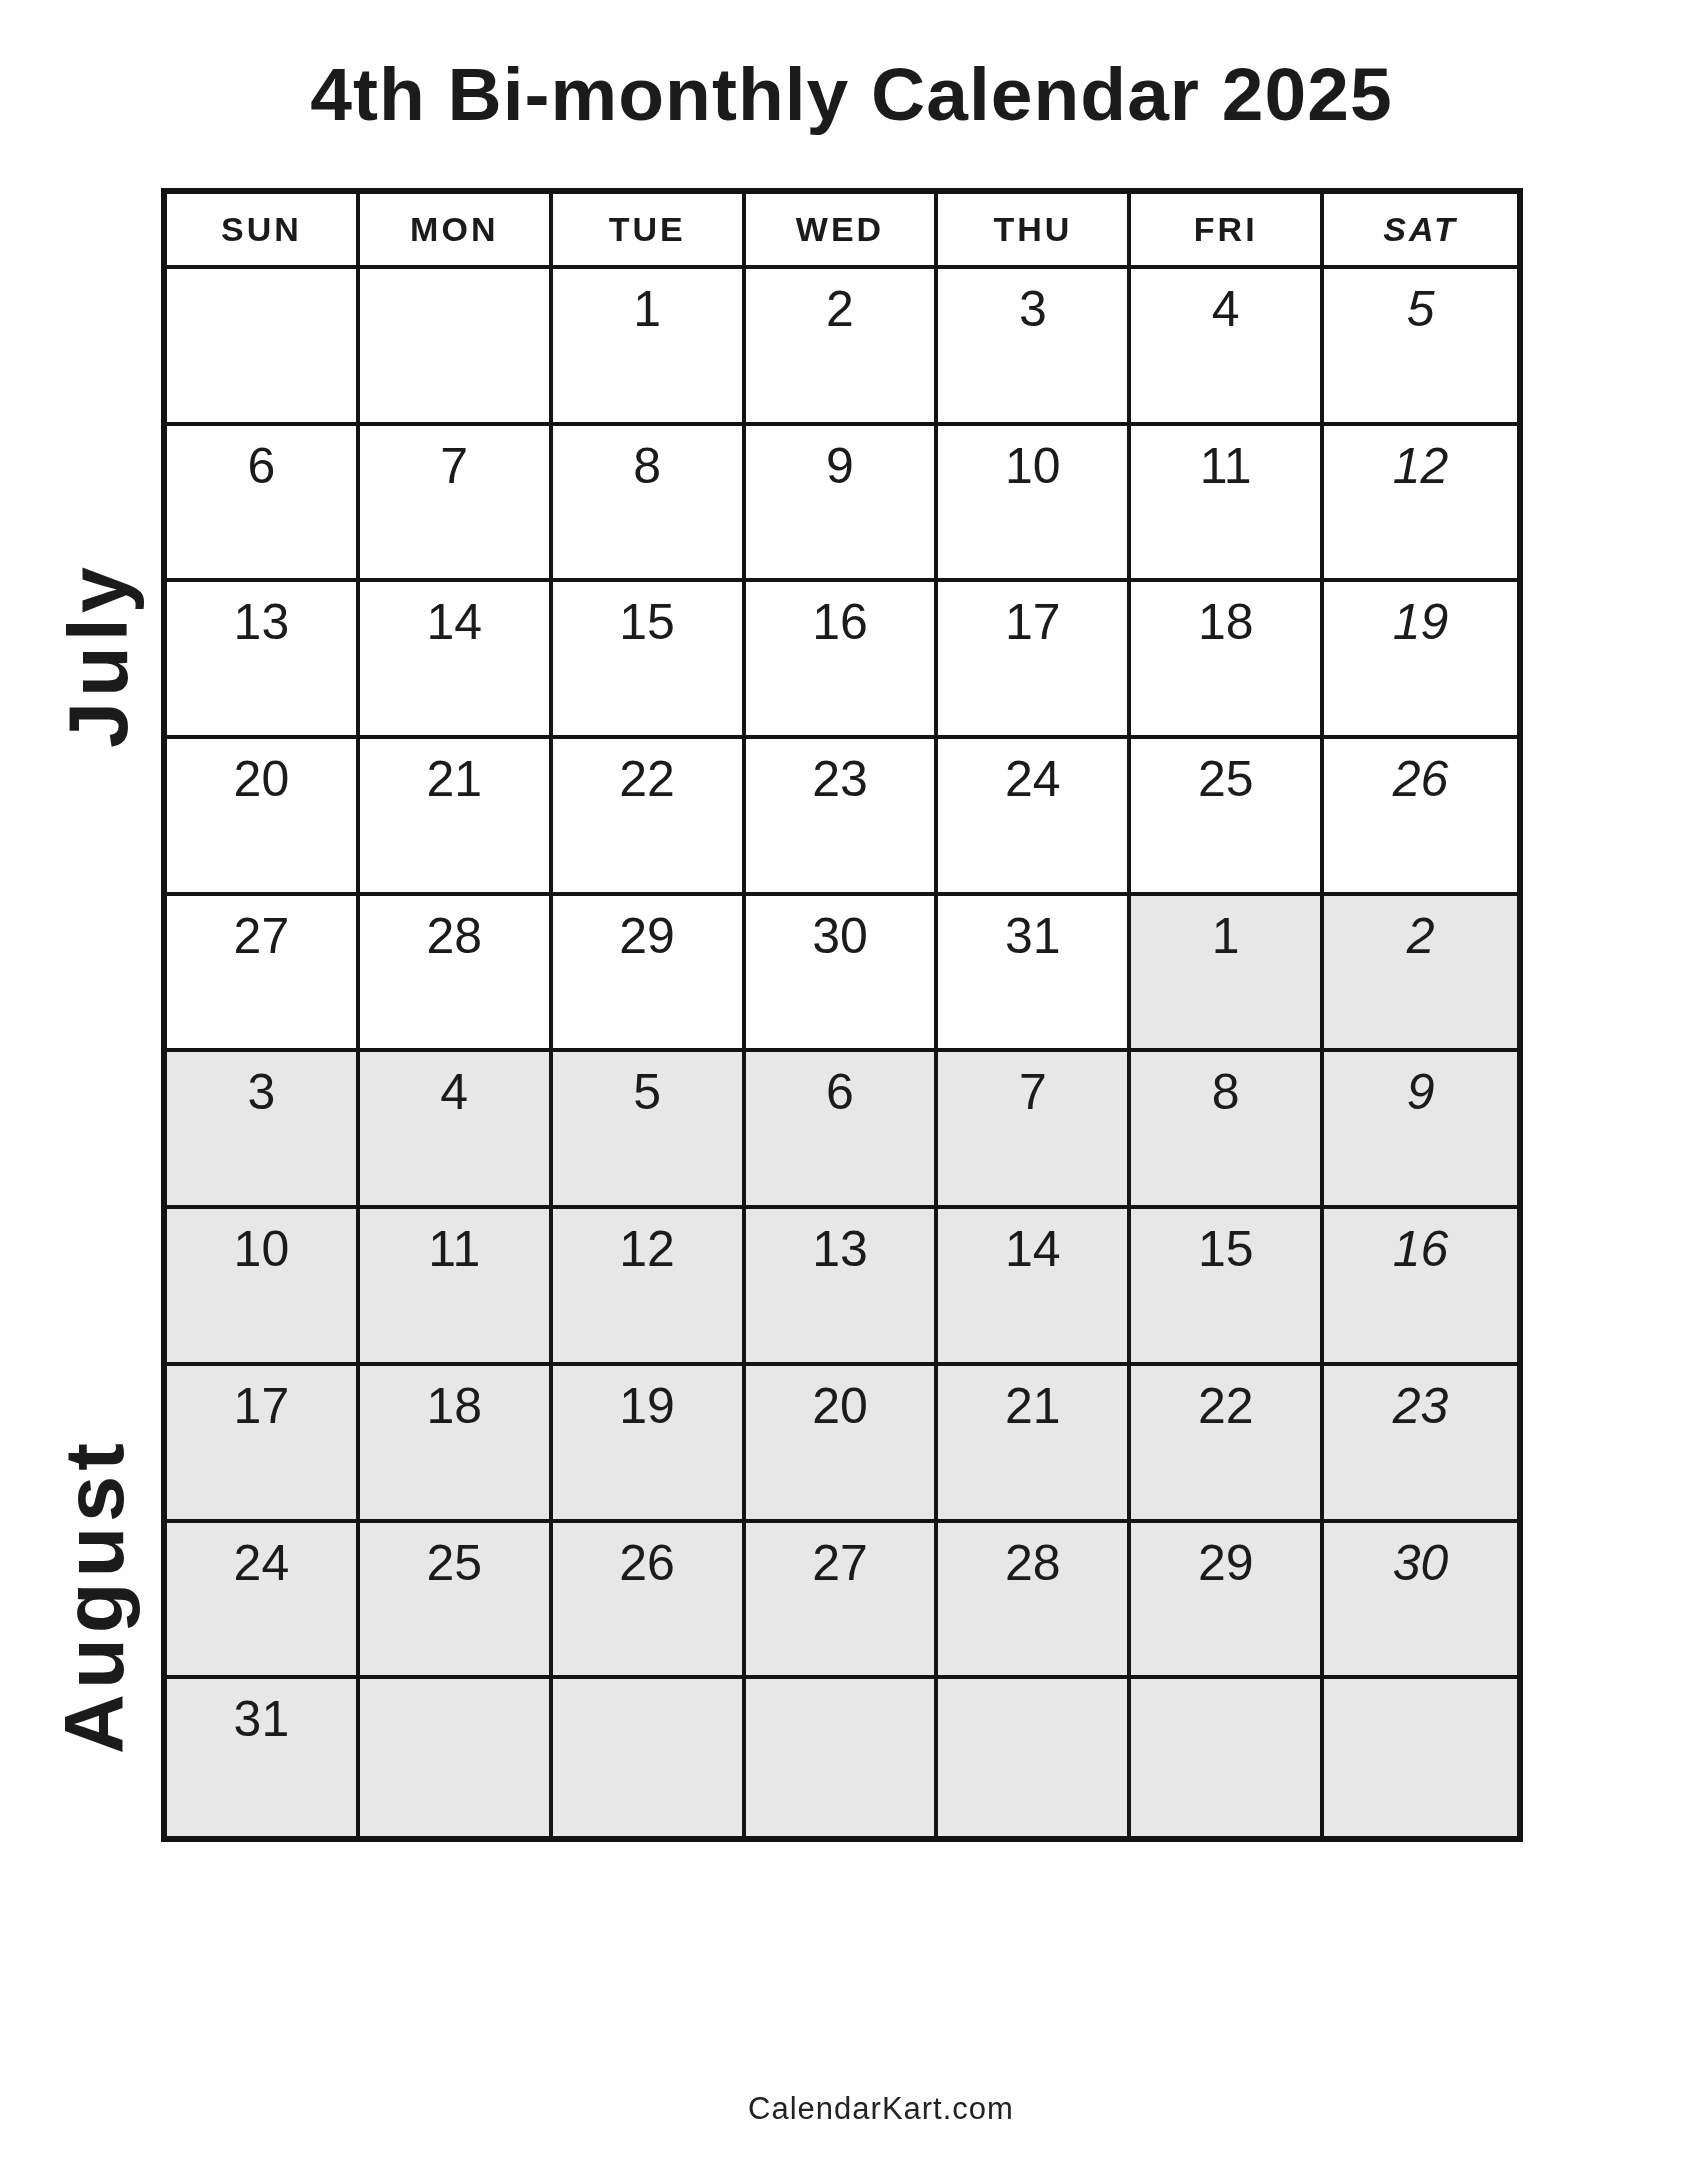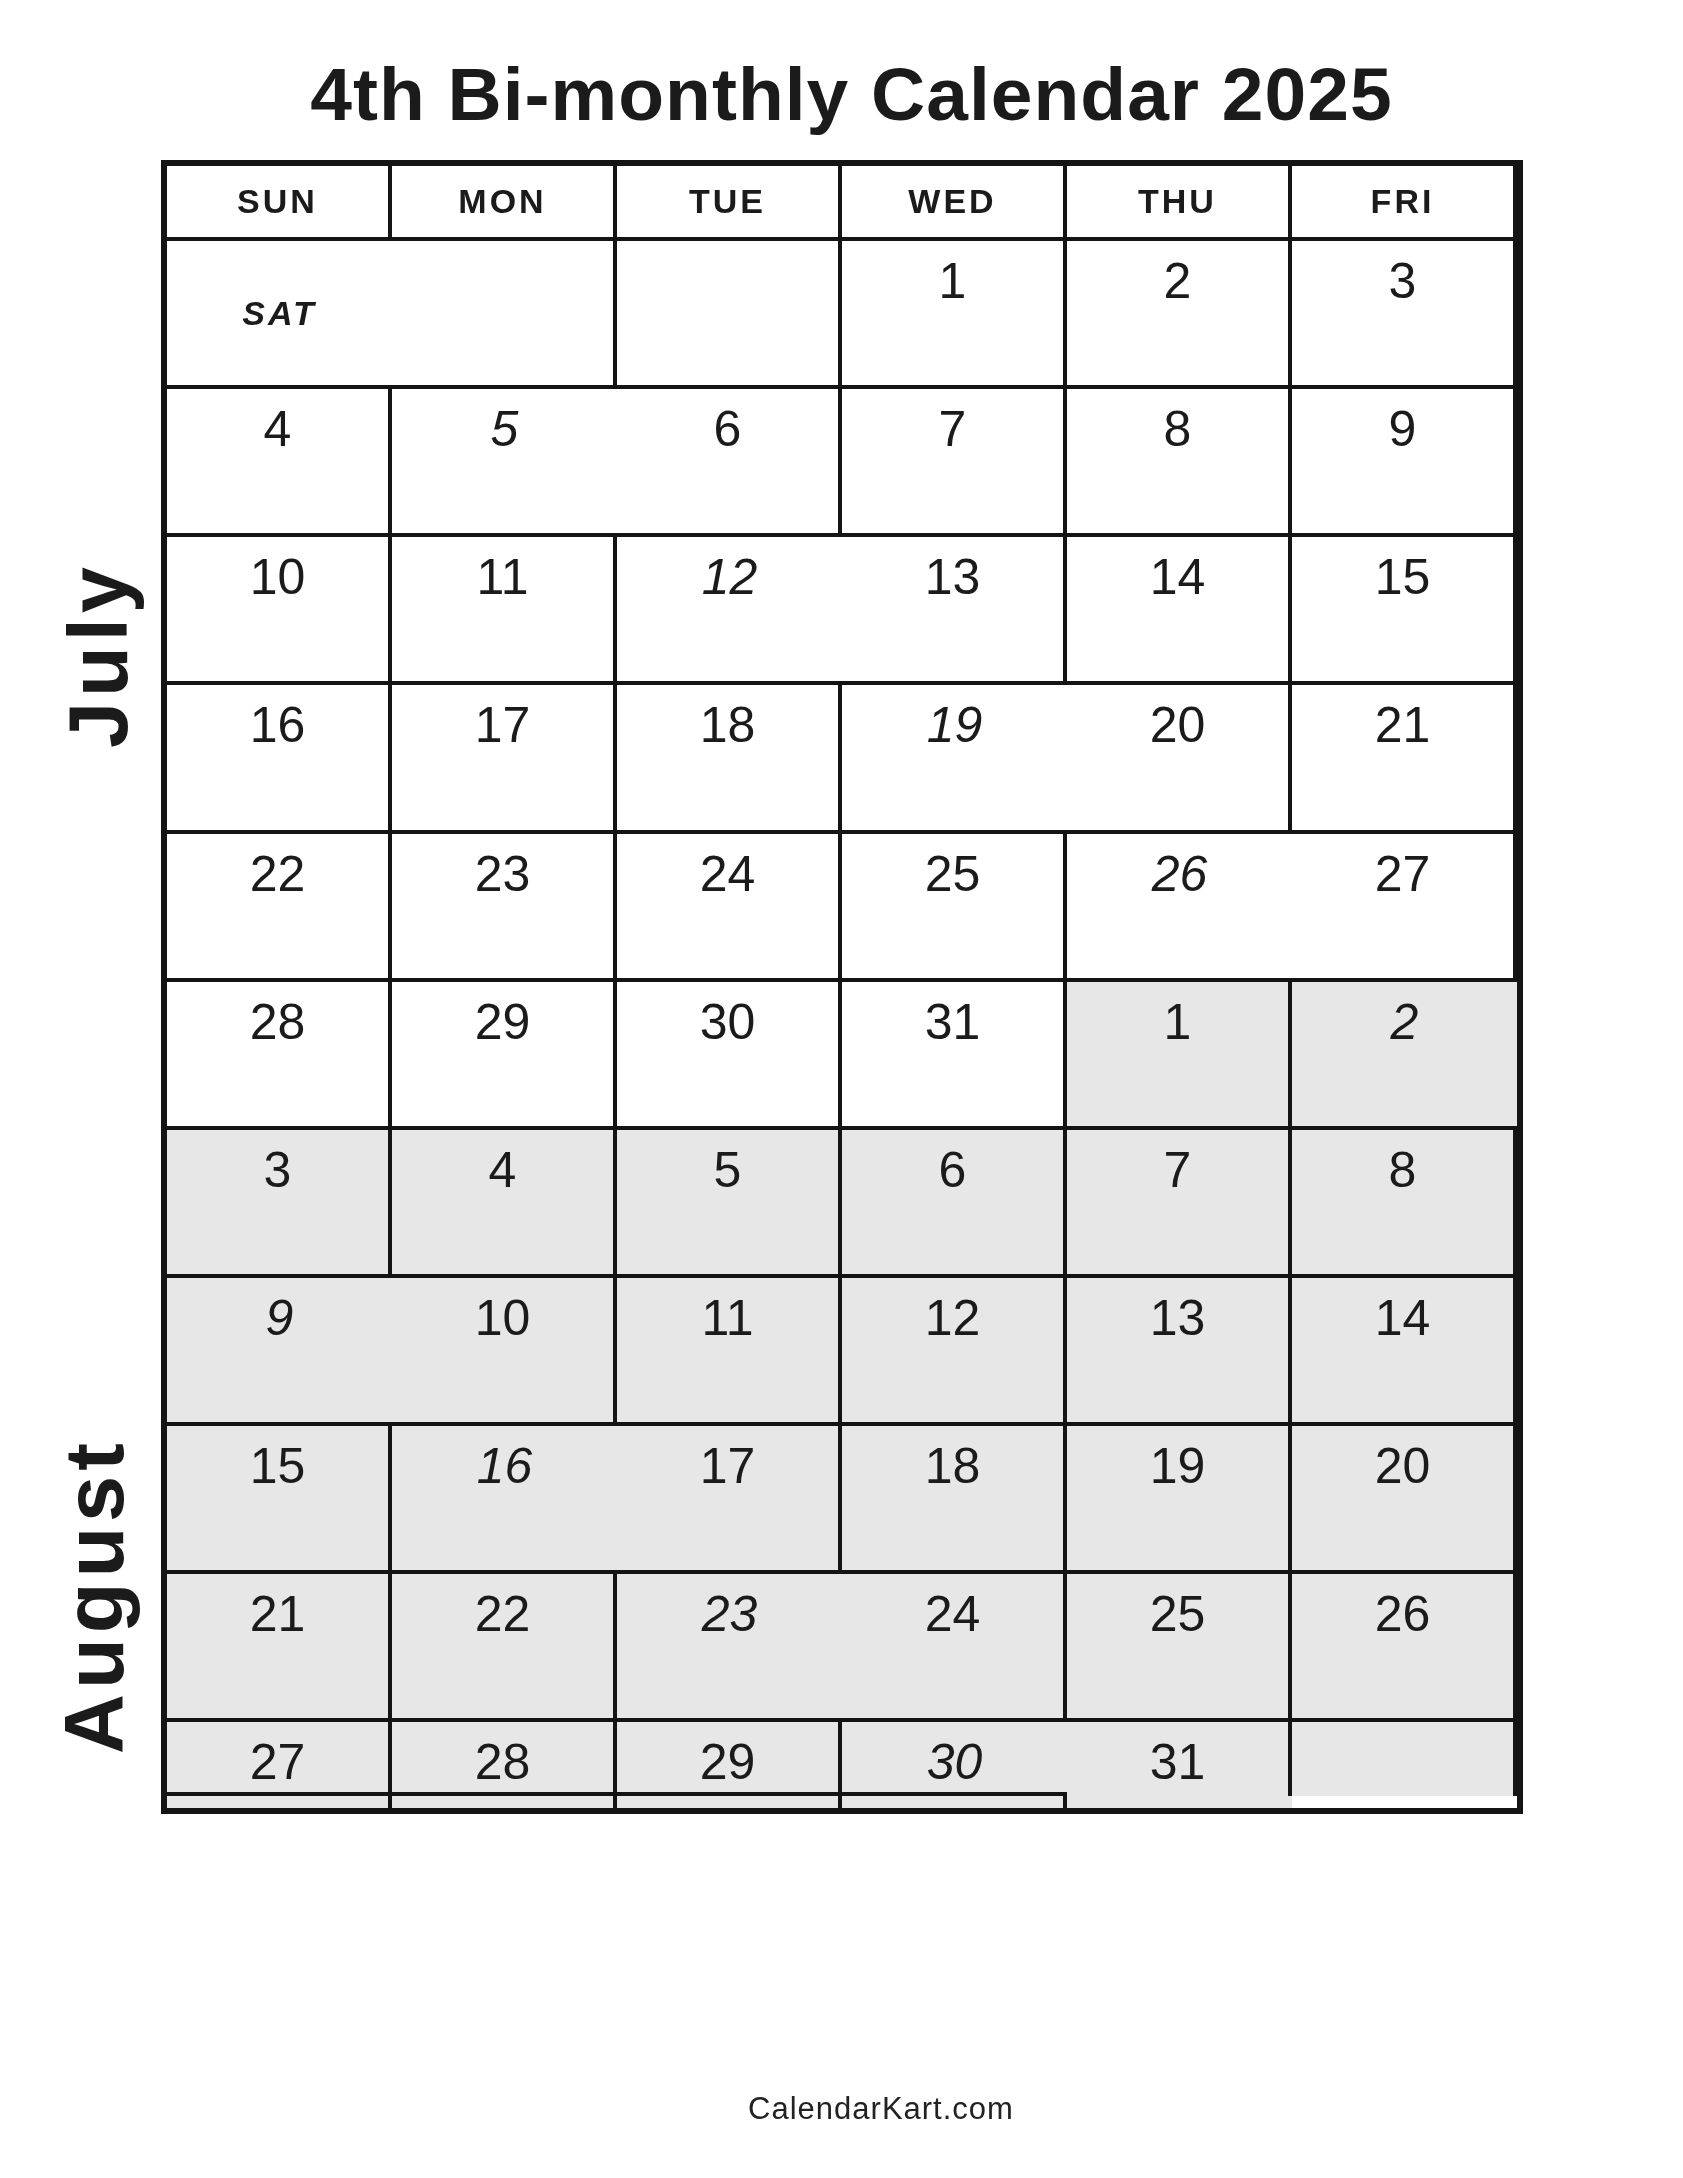--- a/index.html
+++ b/index.html
@@ -31,25 +31,25 @@
     font-weight: bold;
     letter-spacing: 5px;
     color: #1b1b1b;
     white-space: nowrap;
   }
   .month-label.july  { left: 99px; top: 655px; }
   .month-label.august{ left: 95px;  top: 1596px; }
 
   .calendar-grid {
     position: absolute;
-    left: 161px; top: 160px;
+    left: 161px; top: 188px;
     width: 1362px; height: 1654px;
     border: 6px solid #141414;
     display: grid;
-    grid-template-columns: repeat(6, 1fr);
+    grid-template-columns: repeat(7, 1fr);
     grid-template-rows: 75px repeat(10, 1fr);
     background: #ffffff;
   }
   .cell {
     border-right: 4px solid #141414;
     border-bottom: 4px solid #141414;
     background: #ffffff;
     overflow: hidden;
   }
   .cell:nth-child(7n) { border-right: none; font-style: italic; }

